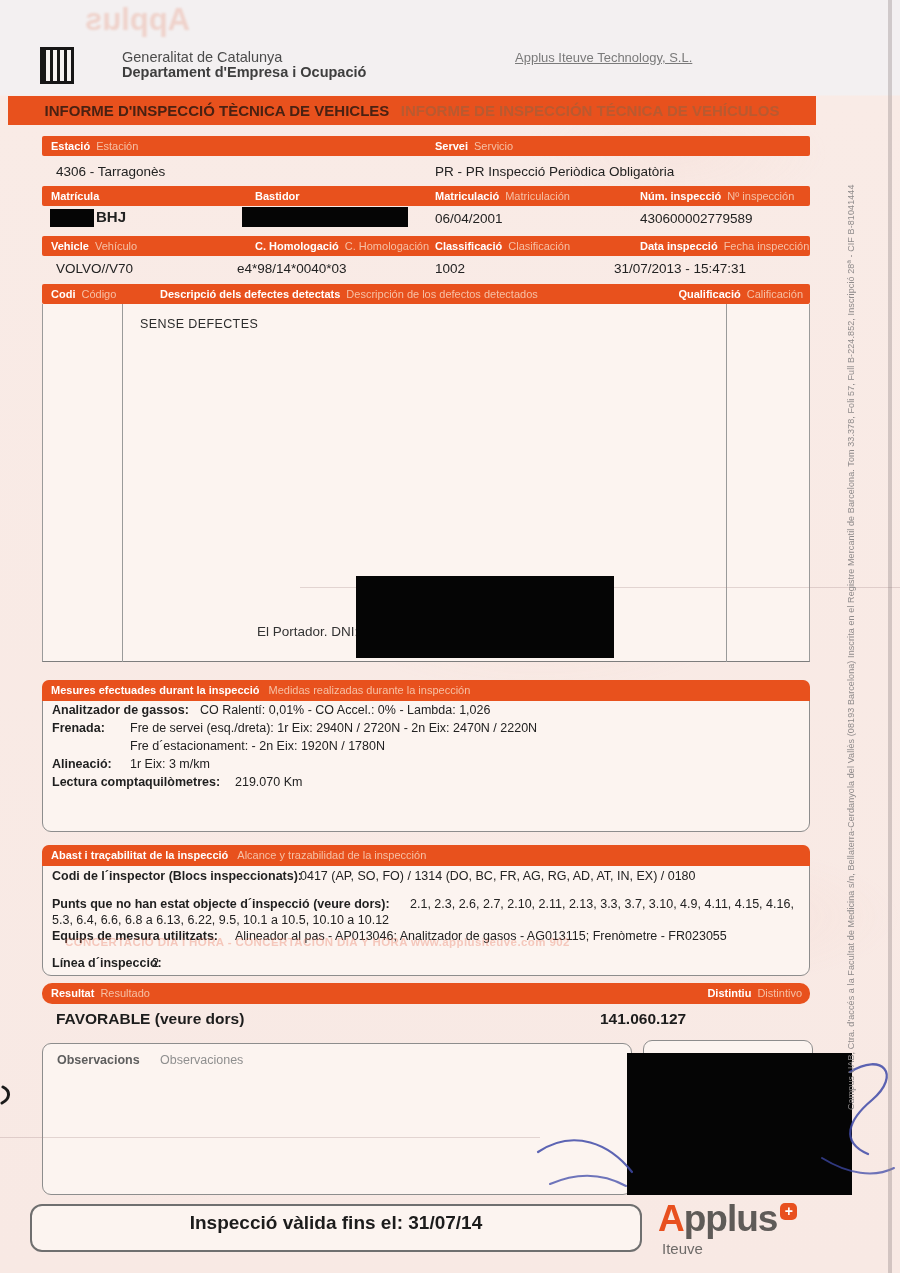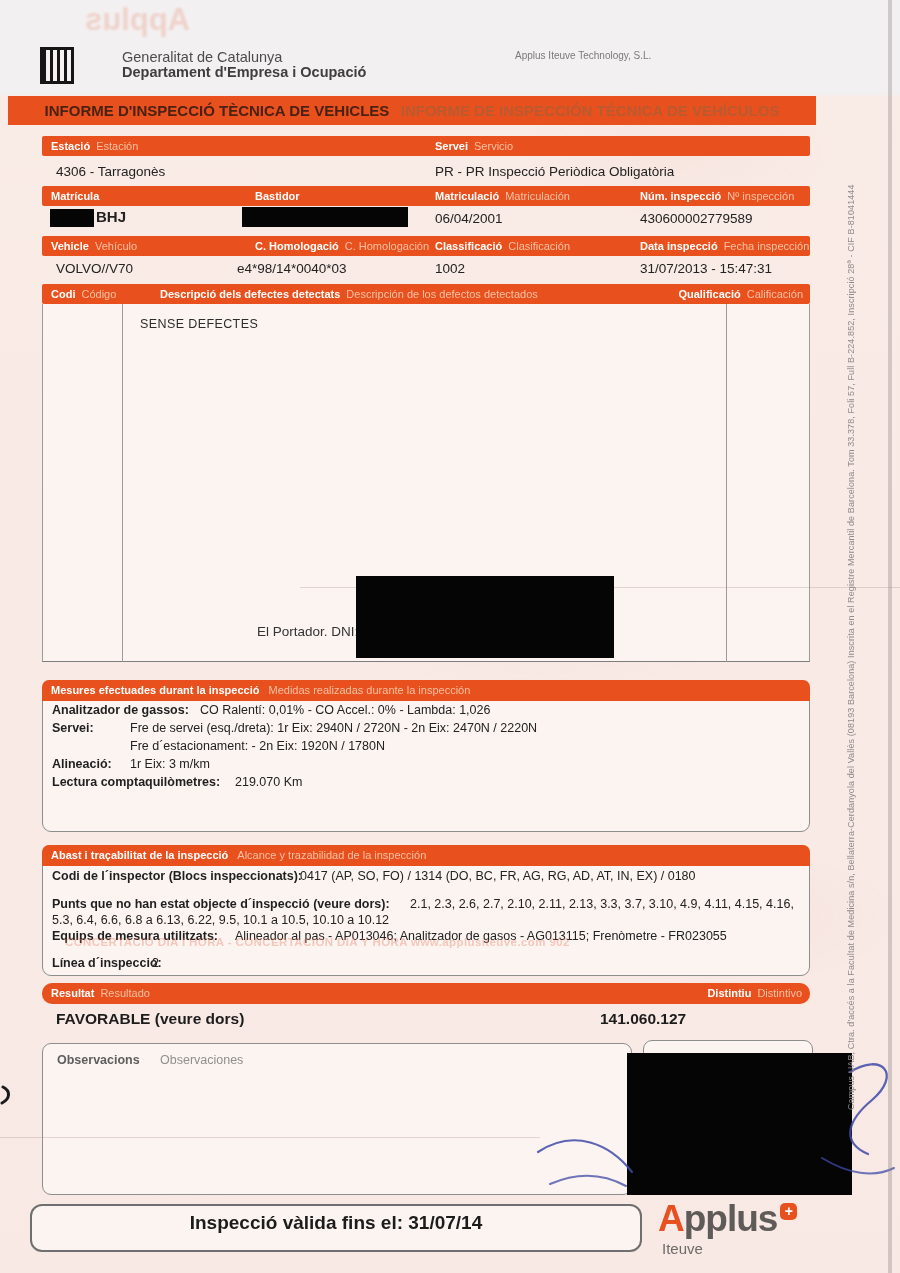--- a/index.html
+++ b/index.html
@@ -36,21 +36,21 @@
 <div class="page">
   <div class="mottle"></div>
 
   <div class="abs" style="left:85px;top:2px;font-size:31px;font-weight:bold;color:rgba(231,116,84,.24);
               transform:scaleX(-1);filter:blur(1px);">Applus</div>
 
   <div class="abs" style="left:40px;top:47px;width:34px;height:37px;border:3px solid #161616;
               background:repeating-linear-gradient(90deg,#161616 0 3px,#f4f1f0 3px 7px);"></div>
   <div class="abs" style="left:122px;top:49px;font-size:14.5px;color:#4c4c4c;">Generalitat de Catalunya</div>
   <div class="abs" style="left:122px;top:64px;font-size:14.5px;font-weight:bold;color:#3e3e3e;">Departament d'Empresa i Ocupació</div>
-  <div class="abs" style="left:515px;top:50px;font-size:10px;color:#7a7a7a;">Applus Iteuve Technology, S.L.</div>
+  <div class="abs" style="left:515px;top:50px;font-size:13px;color:#7a7a7a;text-decoration:underline;">Applus Iteuve Technology, S.L.</div>
 
   <div class="abs" style="left:8px;top:96px;width:808px;height:29px;background:#e8511d;text-align:center;line-height:29px;">
     <span style="font-size:15px;font-weight:bold;color:#4a2112;">INFORME D'INSPECCIÓ TÈCNICA DE VEHICLES</span>
     <span style="font-size:15px;font-weight:bold;color:#b95a30;margin-left:7px;">INFORME DE INSPECCIÓN TÉCNICA DE VEHÍCULOS</span>
   </div>
 
   <div class="bar" style="left:42px;top:136px;width:768px;">
     <span class="lab" style="left:9px;">
       <span>Estació</span><span class="es">Estación</span></span>
     <span class="lab" style="left:393px;">
@@ -79,21 +79,21 @@
     <span class="lab" style="left:213px;">
       <span>C. Homologació</span><span class="es">C. Homologación</span></span>
     <span class="lab" style="left:393px;">
       <span>Classificació</span><span class="es">Clasificación</span></span>
     <span class="lab" style="left:598px;">
       <span>Data inspecció</span><span class="es">Fecha inspección</span></span>
   </div>
   <div class="val" style="left:56px;top:261px;">VOLVO//V70</div>
   <div class="val" style="left:237px;top:261px;">e4*98/14*0040*03</div>
   <div class="val" style="left:435px;top:261px;">1002</div>
-  <div class="val" style="left:640px;top:261px;">31/07/2013 - 15:47:31</div>
+  <div class="val" style="left:614px;top:261px;">31/07/2013 - 15:47:31</div>
 
   <div class="bar" style="left:42px;top:284px;width:768px;">
     <span class="lab" style="left:9px;">
       <span>Codi</span><span class="es">Código</span></span>
     <span class="lab" style="left:110px;margin-left:8px;">
       <span>Descripció dels defectes detectats</span><span class="es">Descripción de los defectos detectados</span></span>
     <span class="lab" style="right:7px;">
       <span>Qualificació</span><span class="es">Calificación</span></span>
   </div>
 
@@ -108,21 +108,21 @@
   <div class="abs" style="left:257px;top:624px;font-size:13.5px;color:#333;">El Portador. DNI:</div>
   <div class="redact" style="left:356px;top:576px;width:258px;height:82px;"></div>
 
   <div class="roundbox" style="left:42px;top:680px;width:768px;height:152px;"></div>
   <div class="barhead" style="left:42px;top:680px;width:768px;">
     <span>Mesures efectuades durant la inspecció</span>
     <span class="es">Medidas realizadas durante la inspección</span>
   </div>
   <div class="blab" style="left:52px;top:703px;">Analitzador de gassos:</div>
   <div class="bval" style="left:200px;top:703px;">CO Ralentí: 0,01% - CO Accel.: 0% - Lambda: 1,026</div>
-  <div class="blab" style="left:52px;top:721px;">Servei:</div>
+  <div class="blab" style="left:52px;top:721px;">Frenada:</div>
   <div class="bval" style="left:130px;top:721px;">Fre de servei (esq./dreta): 1r Eix: 2940N / 2720N - 2n Eix: 2470N / 2220N</div>
   <div class="bval" style="left:130px;top:739px;">Fre d´estacionament:  - 2n Eix: 1920N / 1780N</div>
   <div class="blab" style="left:52px;top:757px;">Alineació:</div>
   <div class="bval" style="left:130px;top:757px;">1r Eix: 3 m/km</div>
   <div class="blab" style="left:52px;top:775px;">Lectura comptaquilòmetres:</div>
   <div class="bval" style="left:235px;top:775px;">219.070 Km</div>
 
   <div class="roundbox" style="left:42px;top:845px;width:768px;height:131px;"></div>
   <div class="barhead" style="left:42px;top:845px;width:768px;">
     <span>Abast i traçabilitat de la inspecció</span>

